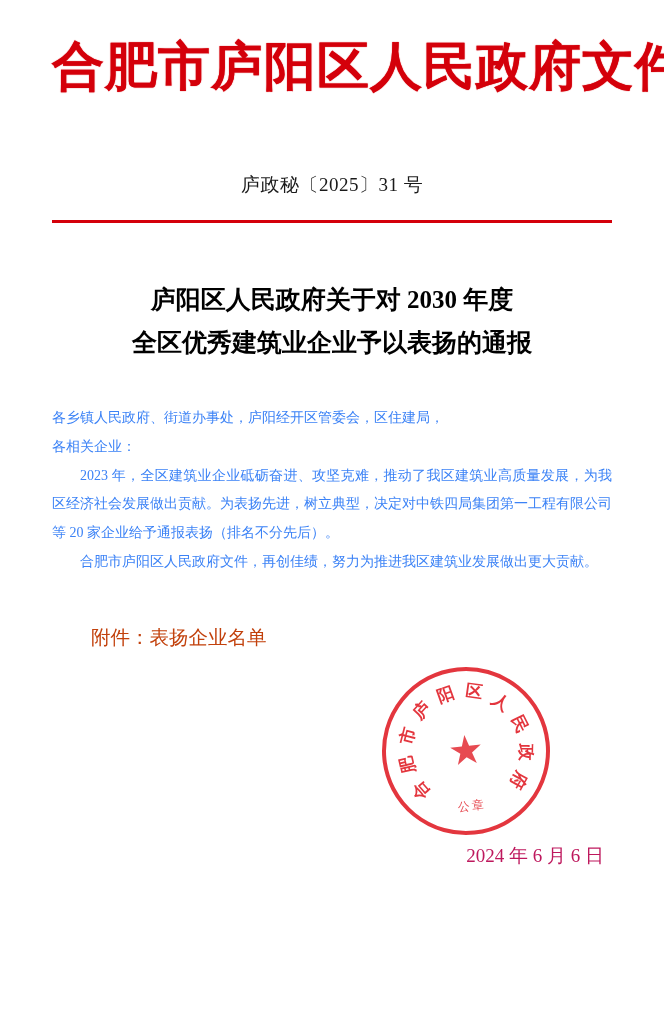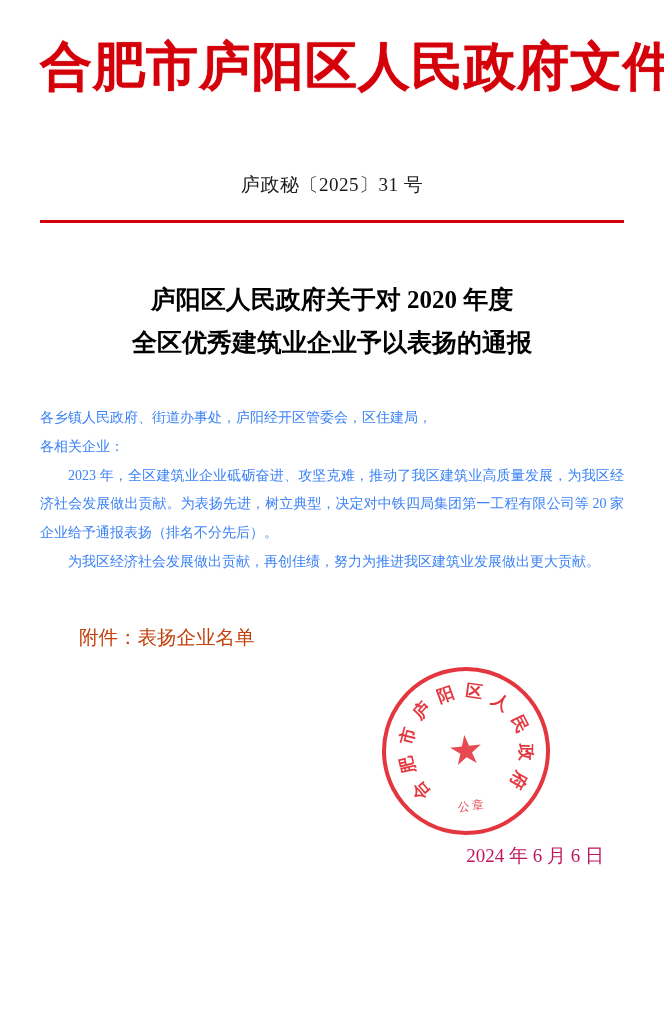--- a/index.html
+++ b/index.html
@@ -14,21 +14,21 @@
     color: #111111;
     overflow: hidden;
     position: relative;
   }
 
   .page {
     position: relative;
     width: 664px;
     height: 911px;
     box-sizing: border-box;
-    padding: 0 40px;
+    padding: 0 52px;
   }
 
   
   .masthead {
     text-align: center;
     padding-top: 38px;
   }
   .masthead-title {
     color: #d4000a;
     font-family: "DejaVu Serif", "Liberation Serif", serif;
@@ -173,29 +173,29 @@
 
   <div class="masthead">
     <div class="masthead-title">合肥市庐阳区人民政府文件</div>
   </div>
 
   <div class="doc-number">庐政秘〔2025〕31 号</div>
 
   <div class="red-rule"></div>
 
   <div class="doc-title">
-    <span class="line">庐阳区人民政府关于对 2020 年度</span>
+    <span class="line">庐阳区人民政府关于对 2030 年度</span>
     <span class="line">全区优秀建筑业企业予以表扬的通报</span>
   </div>
 
   <div class="body-text">
     <p>各乡镇人民政府、街道办事处，庐阳经开区管委会，区住建局，</p>
     <p>各相关企业：</p>
     <p class="indent">2023 年，全区建筑业企业砥砺奋进、攻坚克难，推动了我区建筑业高质量发展，为我区经济社会发展做出贡献。为表扬先进，树立典型，决定对中铁四局集团第一工程有限公司等 20 家企业给予通报表扬（排名不分先后）。</p>
-    <p class="indent">为我区经济社会发展做出贡献，再创佳绩，努力为推进我区建筑业发展做出更大贡献。</p>
+    <p class="indent">合肥市庐阳区人民政府文件，再创佳绩，努力为推进我区建筑业发展做出更大贡献。</p>
   </div>
 
   <div class="attachment">附件：表扬企业名单</div>
 
   <div class="sign-block">
     <div class="seal">
       <div class="seal-inner">
         <div class="seal-text" id="seal-arc">
             <span style="transform: translate(-49.1491px, 34.4146px) rotate(-125deg) translate(-50%, -50%);">合</span>
             <span style="transform: translate(-59.524px, 7.54308px) rotate(-97.2222deg) translate(-50%, -50%);">肥</span>

